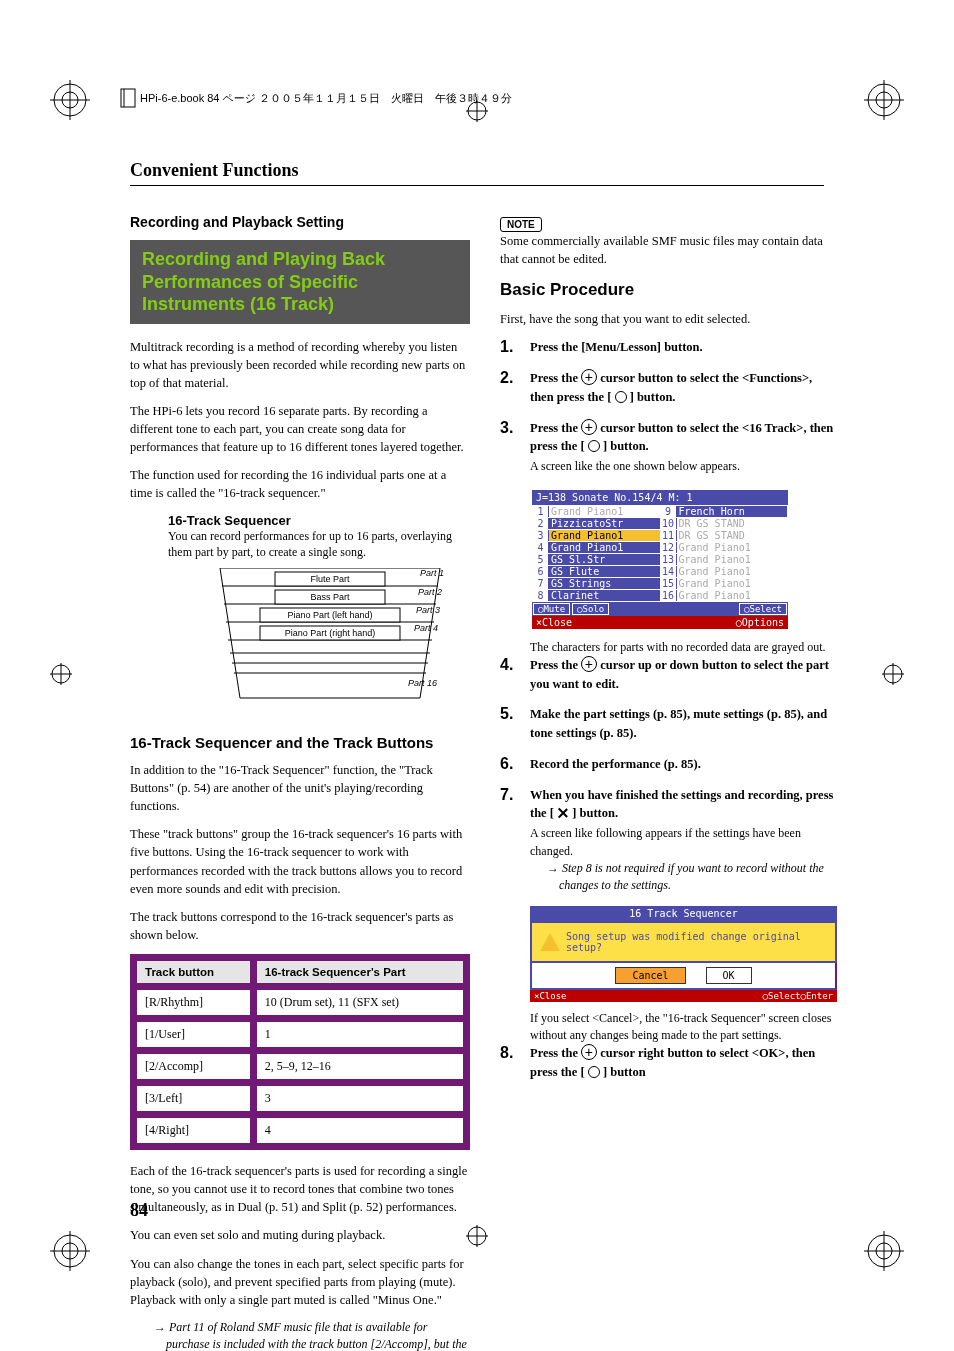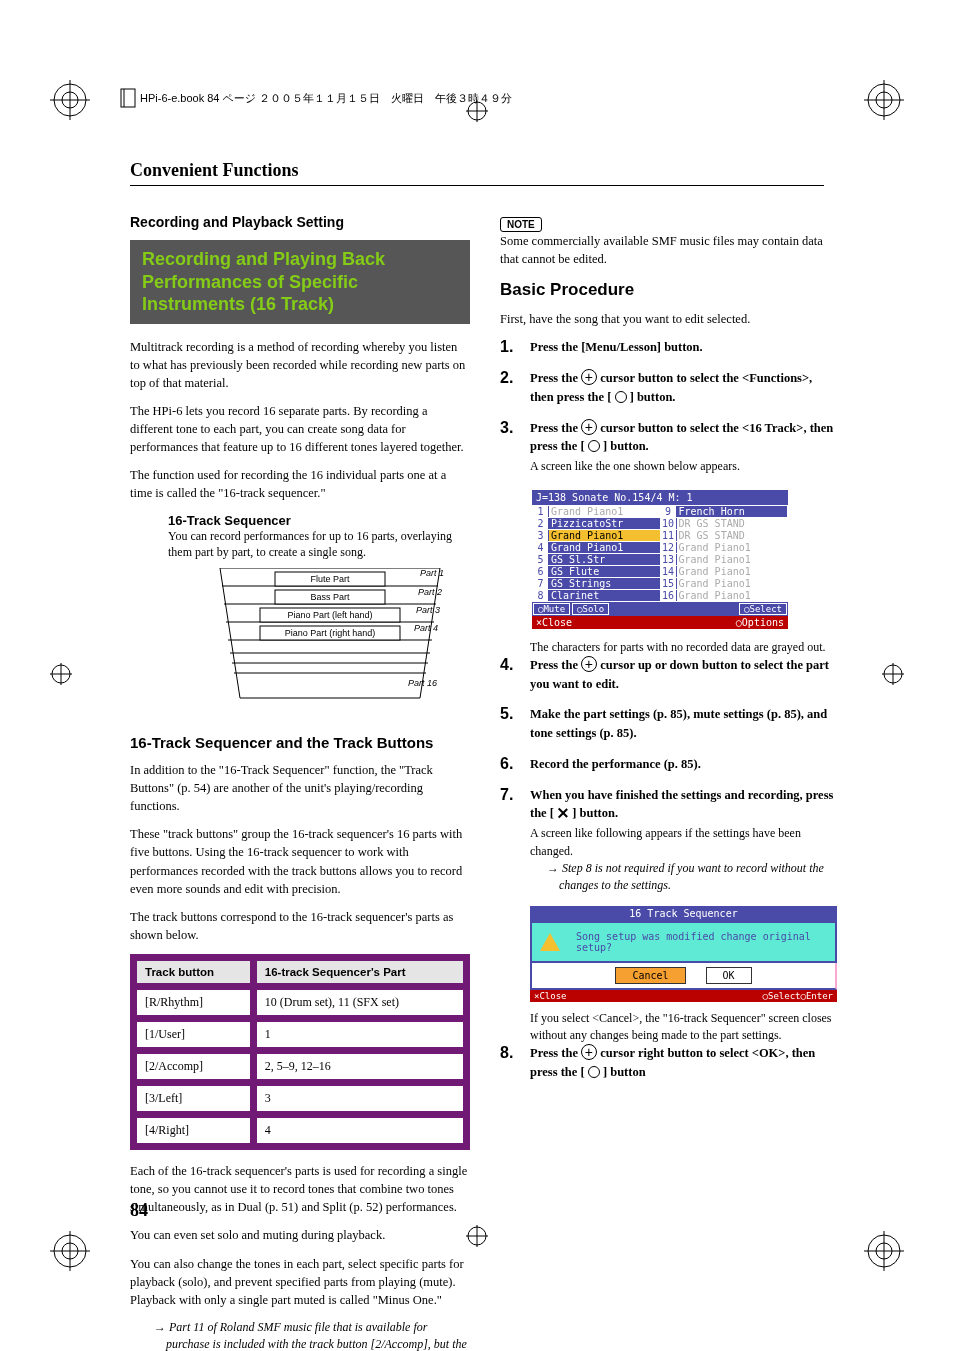--- a/index.html
+++ b/index.html
@@ -47,23 +47,23 @@
   .cell { display:flex; background:#fff; color:#000; align-items:center;}
   .cell-n { width:16px; text-align:center; border-right:1px solid #4a4aa8; background:#fff; color:#4a4aa8;}
   .cell-t { flex:1; padding:0 2px; }
   .cell.grey .cell-t { color:#aaa;}
   .screen-btm { display:flex; background:#4a4aa8;}
   .screen-btm span { border:1px solid #fff; margin:1px; padding:0 4px; font-size:9px;}
   .screen-btm .spacer { flex:1; border:none;}
   .screen-close { display:flex; justify-content:space-between; background:#b00; padding:1px 4px;}
   .screen2 { margin: 6px 0 8px 30px; width:307px; font-family: monospace; font-size:10px;}
   .s2-title { background:#4a4aa8; color:#fff; text-align:center; padding:2px;}
-  .s2-body { background:#5eead4; border:2px solid #4a4aa8; padding:8px; display:flex; gap:16px; align-items:center;}
+  .s2-body { background:#fde047; border:2px solid #4a4aa8; padding:8px; display:flex; gap:6px; align-items:center;}
   .warn-tri { width:0;height:0;border-left:10px solid transparent;border-right:10px solid transparent;border-bottom:18px solid #f5c030; position:relative;}
-  .s2-btns { display:flex; gap:20px; justify-content:center; padding:4px; background:#fff; border-left:2px solid #4a4aa8;border-right:2px solid #f9a8d4;border-bottom:2px solid #4a4aa8;}
+  .s2-btns { display:flex; gap:20px; justify-content:center; padding:4px; background:#fff; border-left:2px solid #4a4aa8;border-right:2px solid #701a75;border-bottom:2px solid #4a4aa8;}
   .s2-btn { border:1px solid #333; padding:2px 16px; font-size:10px;}
   .s2-btn.cancel { background:#f5a030; color:#000;}
   .s2-btm { display:flex; background:#b00; color:#fff; padding:1px 4px; font-size:9px;}
   .s2-btm .spacer{flex:1;}
   .page-num { position:absolute; bottom:130px; left:130px; font-weight:bold; font-size:18px;}
   .circle-btn { display:inline-block; width:12px; height:12px; border:1.2px solid #000; border-radius:50%; vertical-align:-2px;}
   .cross-btn { display:inline-block; width:12px; height:12px; position:relative; vertical-align:-2px;}
   .cross-btn::before, .cross-btn::after { content:""; position:absolute; left:5px; top:0; width:1.5px; height:12px; background:#000;}
   .cross-btn::before{ transform:rotate(45deg);}
   .cross-btn::after{ transform:rotate(-45deg);}

